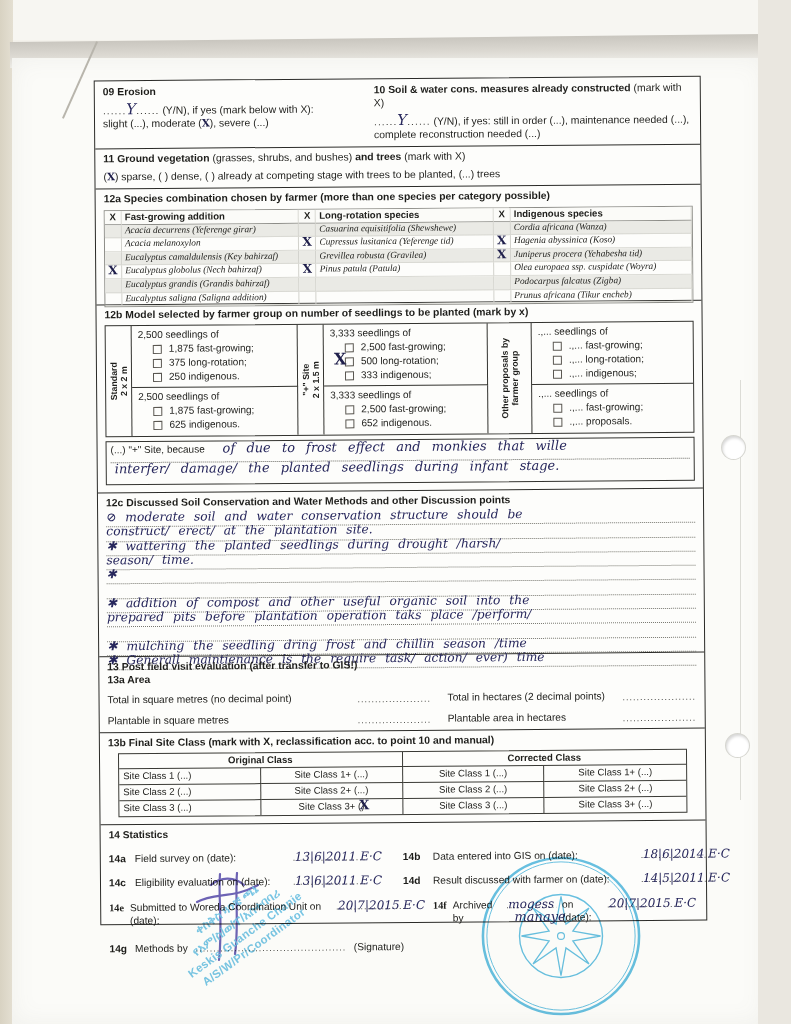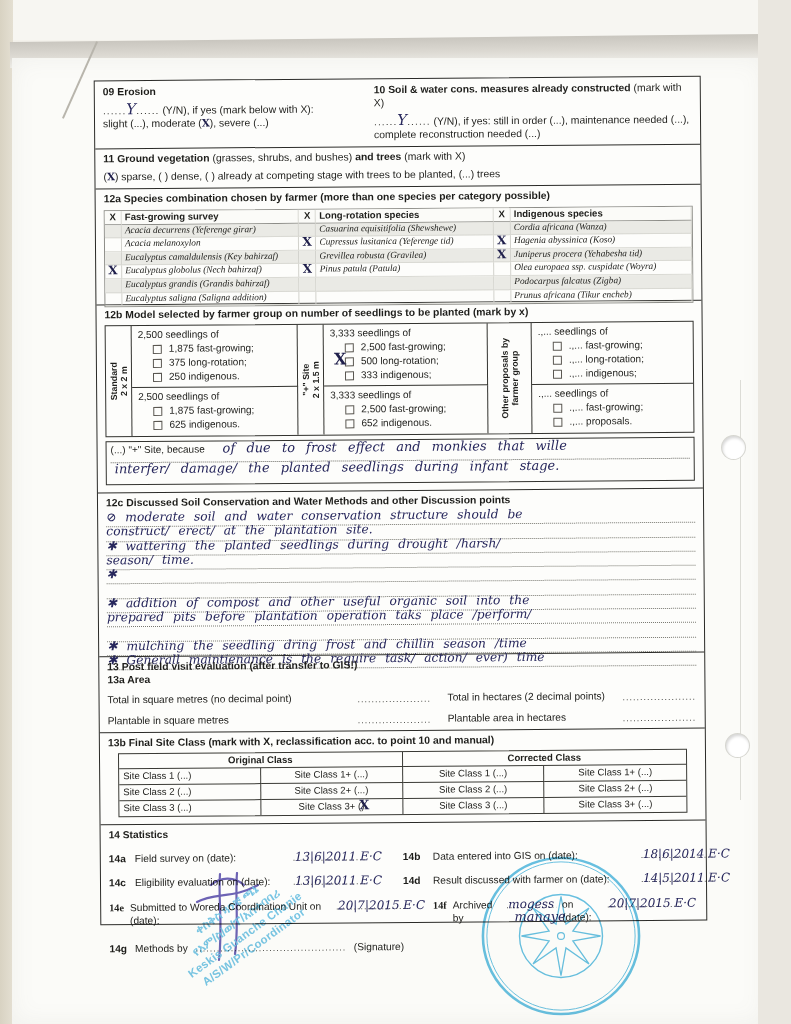--- a/index.html
+++ b/index.html
@@ -166,21 +166,21 @@
     </div>
     <div class="opt">
       <span>(</span><span class="handx">X</span><span>) sparse, (  ) dense, (  ) already at competing stage with trees to be planted, (...) trees</span>
     </div>
   </div>
 
   <div class="sec s12a">
     <div class="secpad b">12a Species combination chosen by farmer (more than one species per category possible)</div>
     <div class="sp-grid">
         <div class="sp-cell sp-x sp-head">X</div>
-        <div class="sp-cell sp-head">Fast-growing survey</div>
+        <div class="sp-cell sp-head">Fast-growing addition</div>
         <div class="sp-cell sp-x sp-head">X</div>
         <div class="sp-cell sp-head">Long-rotation species</div>
         <div class="sp-cell sp-x sp-head">X</div>
         <div class="sp-cell sp-head">Indigenous species</div>
         <div class="sp-cell sp-x shade"></div>
         <div class="sp-cell sp-name shade">Acacia decurrens (Yeferenge girar)</div>
         <div class="sp-cell sp-x shade"></div>
         <div class="sp-cell sp-name shade">Casuarina equisitifolia (Shewshewe)</div>
         <div class="sp-cell sp-x shade"></div>
         <div class="sp-cell sp-name shade">Cordia africana (Wanza)</div>

